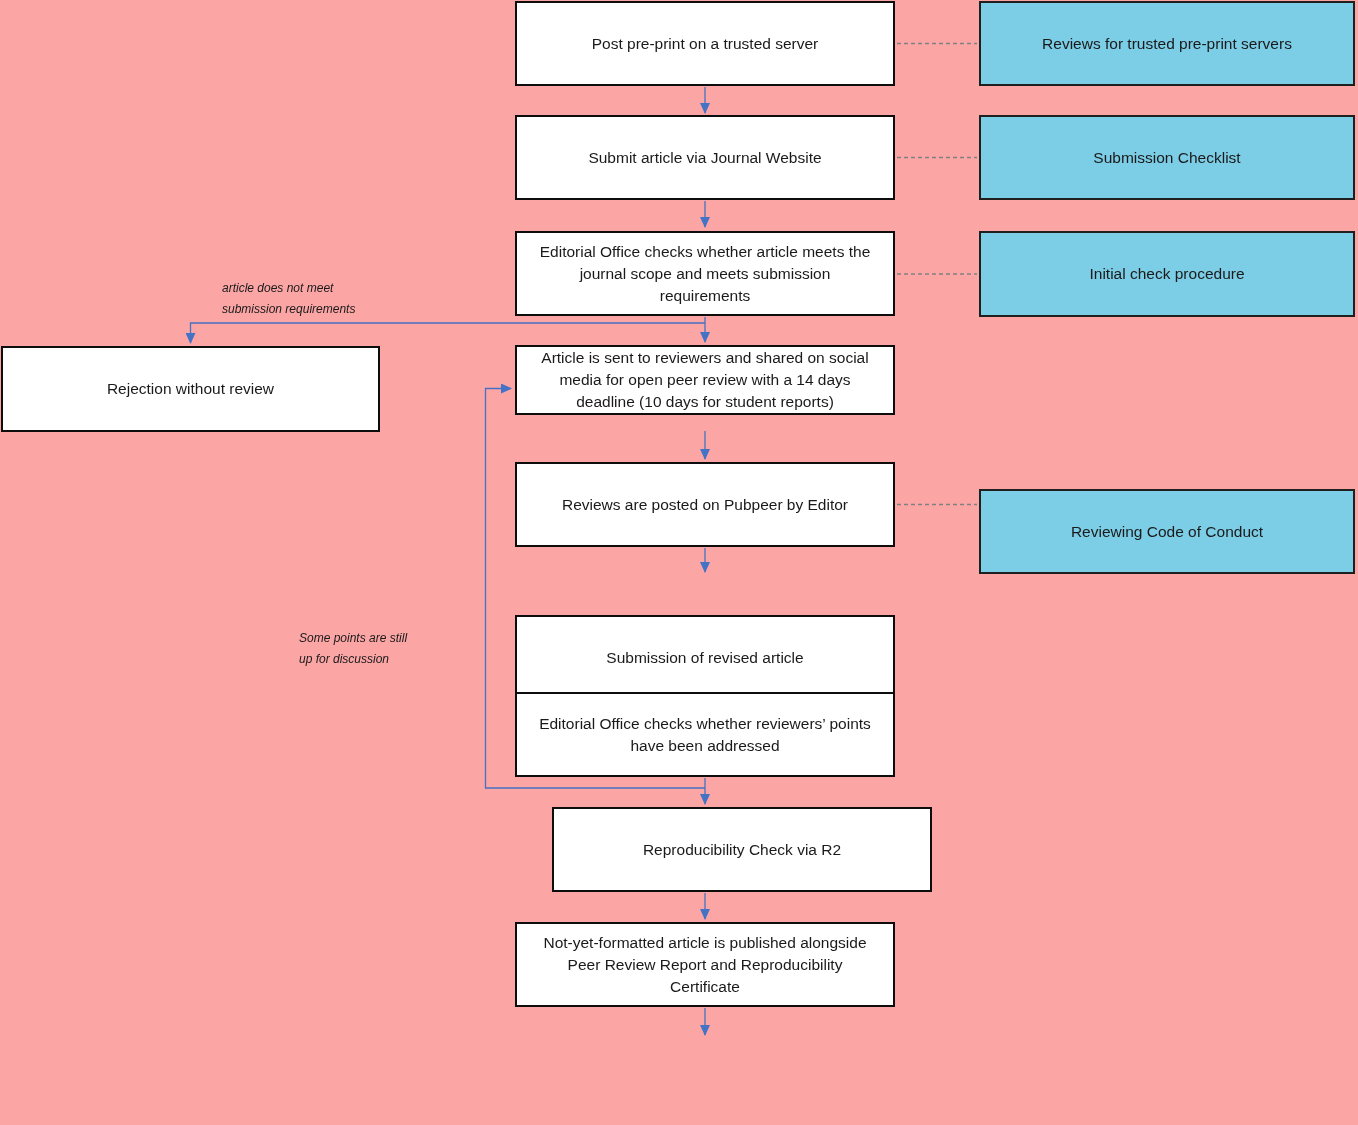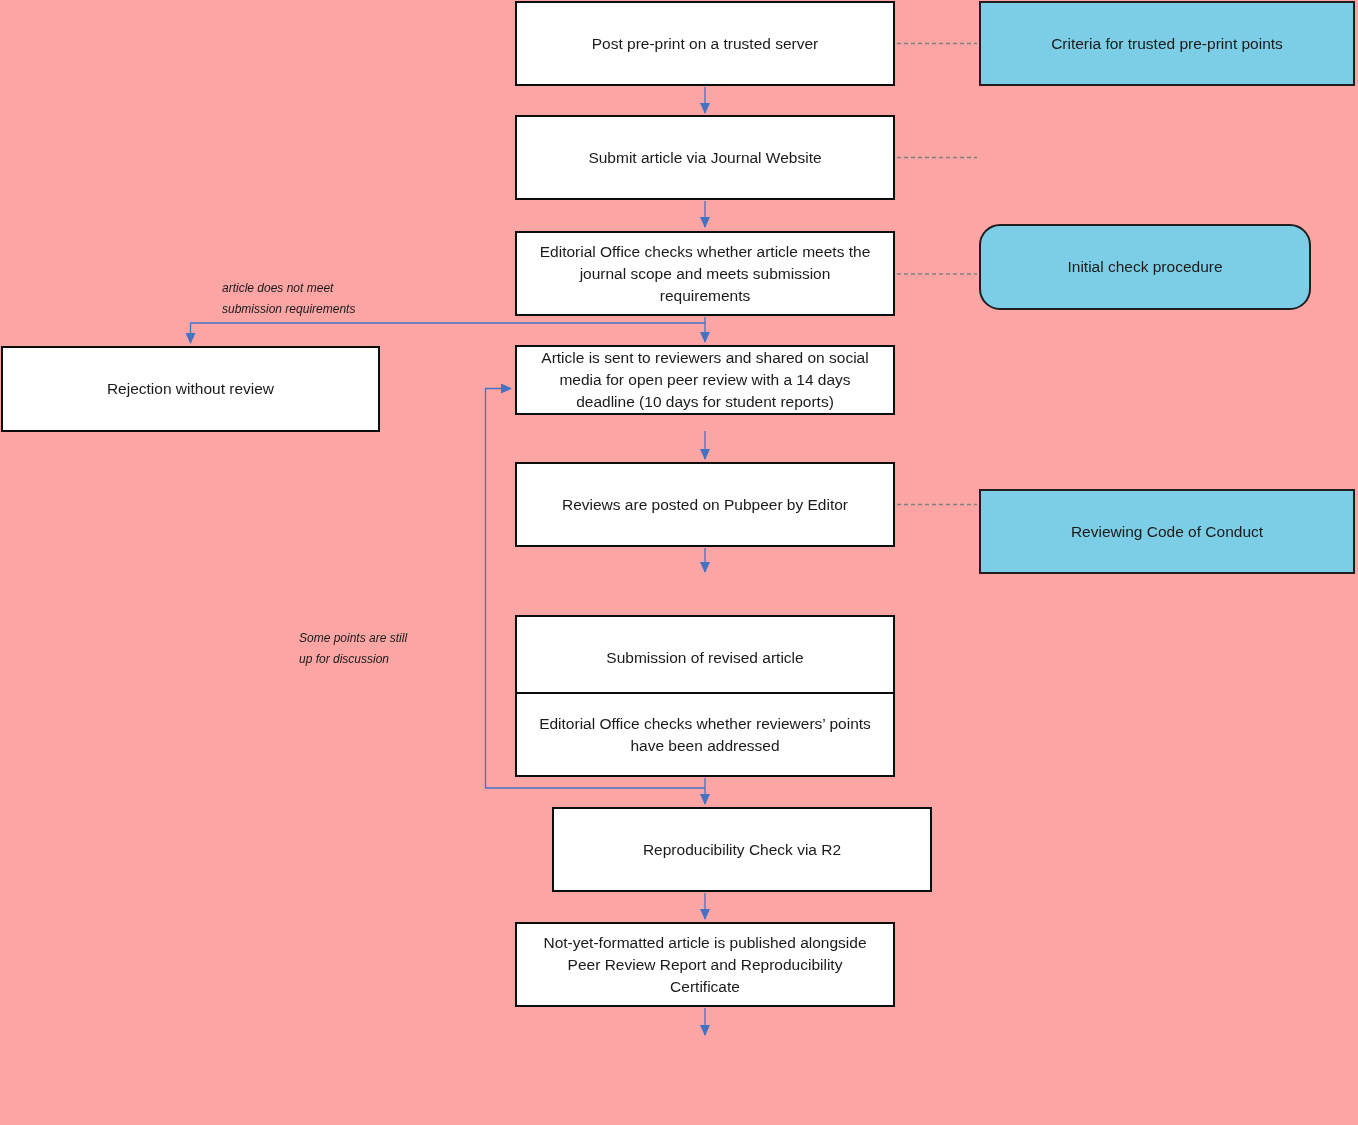--- a/index.html
+++ b/index.html
@@ -88,22 +88,23 @@
   <div class="node" style="left:515px; top:231px;  width:380px; height:85px;">Editorial Office checks whether article meets the journal scope and meets submission requirements</div>
   <div class="node" style="left:515px; top:345px;  width:380px; height:70px;">Article is sent to reviewers and shared on social media for open peer review with a 14 days deadline (10 days for student reports)</div>
   <div class="node" style="left:515px; top:462px;  width:380px; height:85px;">Reviews are posted on Pubpeer by Editor</div>
   <div class="node" style="left:515px; top:575px;  width:380px; height:85px;margin-top:40px;">Submission of revised article</div>
   <div class="node" style="left:515px; top:692px;  width:380px; height:85px;">Editorial Office checks whether reviewers’ points have been addressed</div>
   <div class="node" style="left:515px; top:807px;  width:380px; height:85px;margin-left:37px;">Reproducibility Check via R2</div>
   <div class="node" style="left:515px; top:922px;  width:380px; height:85px;">Not-yet-formatted article is published alongside Peer Review Report and Reproducibility Certificate</div>
 
   <div class="node" style="left:1px; top:346px; width:379px; height:86px;">Rejection without review</div>
 
-  <div class="node side-note" style="left:979px; top:1px;   width:376px; height:85px;">Criteria for trusted pre-print points</div>
-  <div class="node side-note" style="left:979px; top:224px; width:332px; height:86px;border-radius:21px;">Initial check procedure</div>
+  <div class="node side-note" style="left:979px; top:1px;   width:376px; height:85px;">Reviews for trusted pre-print servers</div>
+  <div class="node side-note" style="left:979px; top:115px; width:376px; height:85px;">Submission Checklist</div>
+  <div class="node side-note" style="left:979px; top:231px; width:376px; height:86px;">Initial check procedure</div>
   <div class="node side-note" style="left:979px; top:489px; width:376px; height:85px;">Reviewing Code of Conduct</div>
 
   <div class="annotation" style="left:222px; top:278px; width:215px;">article does not meet
 submission requirements</div>
   <div class="annotation" style="left:299px; top:628px; width:180px;">Some points are still
 up for discussion</div>
 
 </div>
 
 </body></html>

